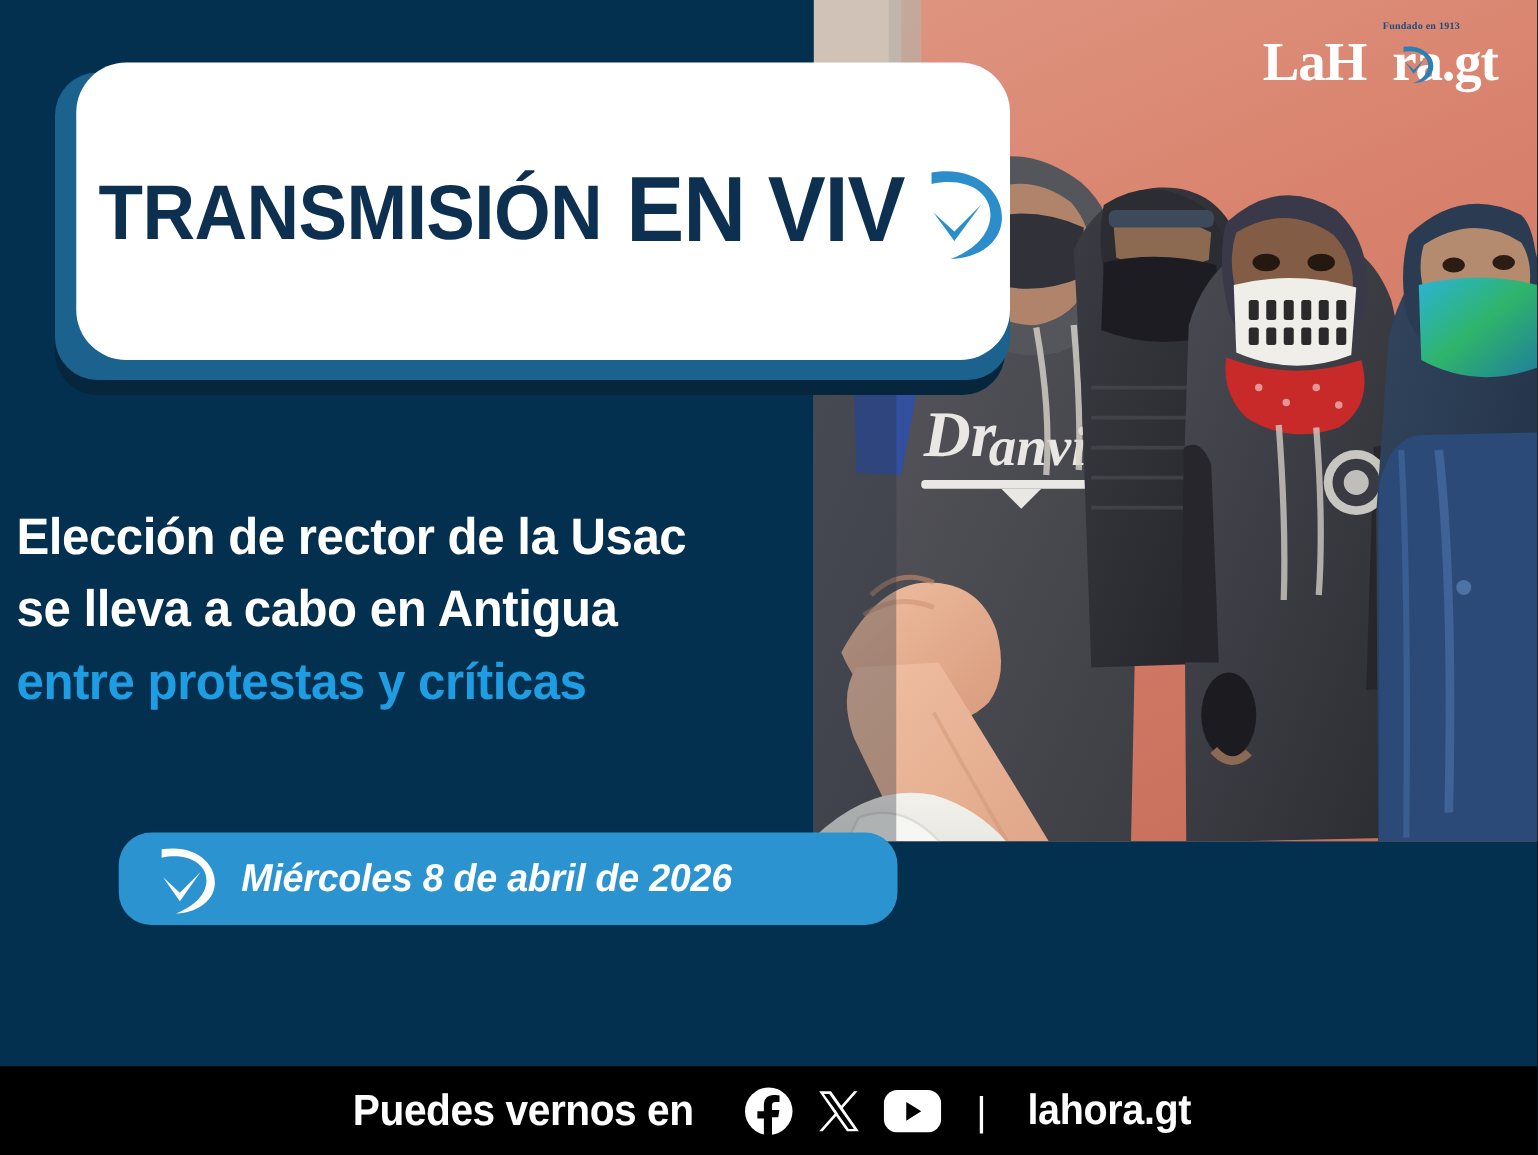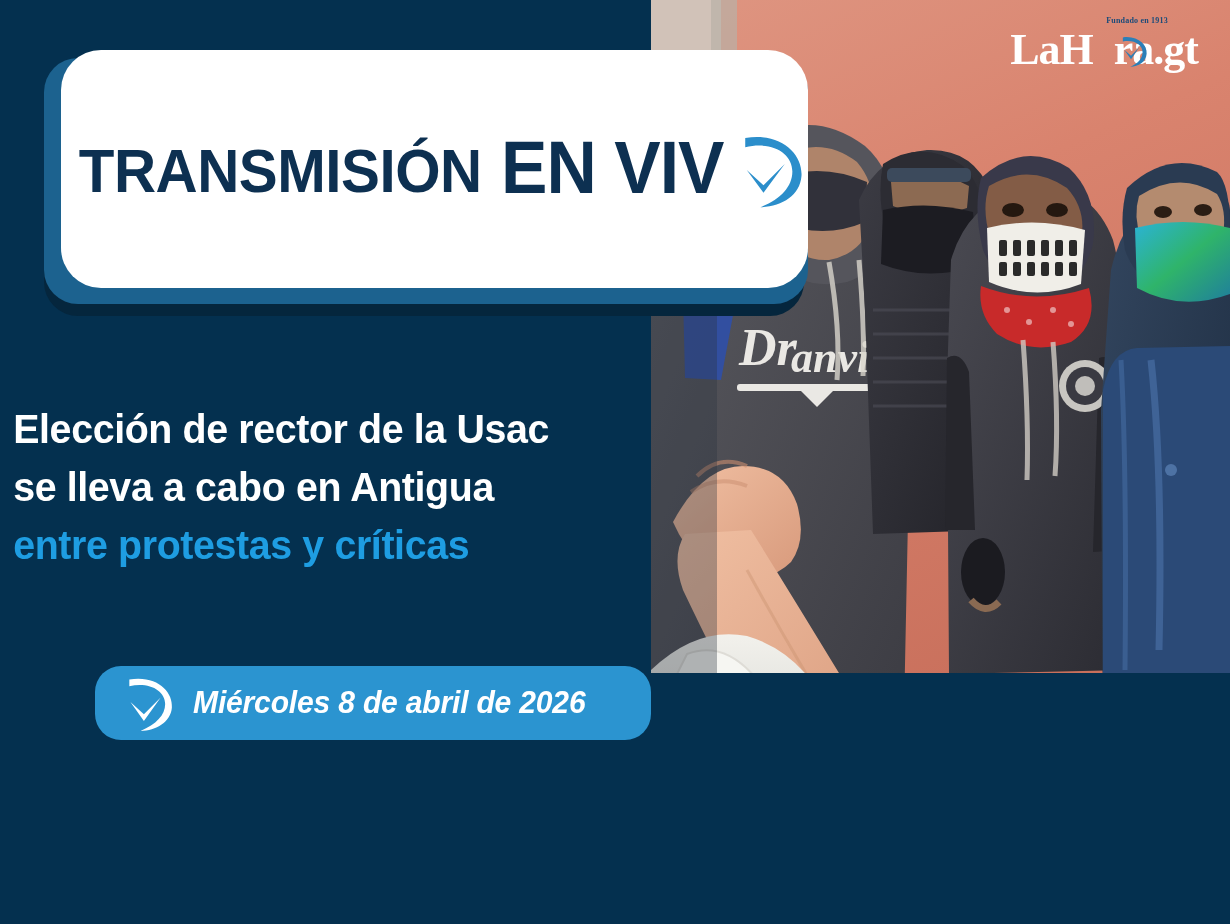--- a/index.html
+++ b/index.html
@@ -119,21 +119,21 @@
     color:#ffffff;
     letter-spacing:-.4px;
   }
   .headline .accent { color:#1e9de2; }
   .headline div { transform:scaleX(.96); }
 
   
   .date-pill {
     position:absolute;
     left:95px; top:666px;
-    width:556px; height:74px;
+    width:623px; height:74px;
     background:#2b94d0;
     border-radius:26px;
     display:flex; align-items:center;
     padding-left:22px;
     z-index:7;
   }
   .date-mark { width:56px; height:56px; flex:0 0 56px; }
   .date-text {
     margin-left:14px;
     font-family:"Liberation Sans", sans-serif;
@@ -377,14 +377,38 @@
   <div class="date-pill">
     <span class="date-mark">
       <svg viewBox="0 0 100 100" width="56" height="56" aria-hidden="true">
         <path d="M22 8 C72 0 100 30 98 58 C96 84 70 99 42 100 C70 88 86 72 86 52 C86 28 58 12 22 20 Z" fill="#ffffff"></path>
         <path d="M24 48 L48 70 L78 40 L48 82 Z" fill="#ffffff"></path>
       </svg>
     </span>
     <span class="date-text">Miércoles 8 de abril de 2026</span>
   </div>
 
+  <div class="footer">
+    <span class="footer-label">Puedes vernos en</span>
+    <span class="socials">
+      <a class="social" href="#" style="text-decoration:none">
+        <svg width="40" height="40" viewBox="0 0 40 40" aria-hidden="true">
+          <circle cx="20" cy="20" r="19" fill="#ffffff"></circle>
+          <path d="M22.6 39.6V24.7h5l.9-5.8h-5.9v-3.7c0-1.6.5-2.7 2.8-2.7h3.2V7.3c-.6-.1-2.5-.3-4.7-.3-4.6 0-7.8 2.8-7.8 8v4.9h-5.2v5.8h5.2v14.8c1.9.3 3.9.5 5.9.5z" fill="#000000"></path>
+        </svg>
+      </a>
+      <a class="social" href="#" style="text-decoration:none">
+        <svg width="36" height="36" viewBox="0 0 36 36" aria-hidden="true">
+          <path d="M21.2 15.4L33 2h-2.8L20 13.6 11.8 2H2.3l12.4 18L2.3 34h2.8l10.8-12.3L24.6 34h9.5L21.2 15.4zm-3.8 4.4l-1.3-1.8L6.1 4.1h4.3l8 11.4 1.3 1.8 10.5 14.9h-4.3l-8.5-12.1z" fill="#ffffff"></path>
+        </svg>
+      </a>
+      <a class="social" href="#" style="text-decoration:none">
+        <svg width="46" height="34" viewBox="0 0 46 34" aria-hidden="true">
+          <rect x="0" y="0" width="46" height="34" rx="11" fill="#ffffff"></rect>
+          <path d="M18 9.5l12 7.5-12 7.5z" fill="#000000"></path>
+        </svg>
+      </a>
+    </span>
+    <span class="sep">|</span>
+    <span class="footer-url">lahora.gt</span>
+  </div>
 
 </div>
 
 </body></html>

